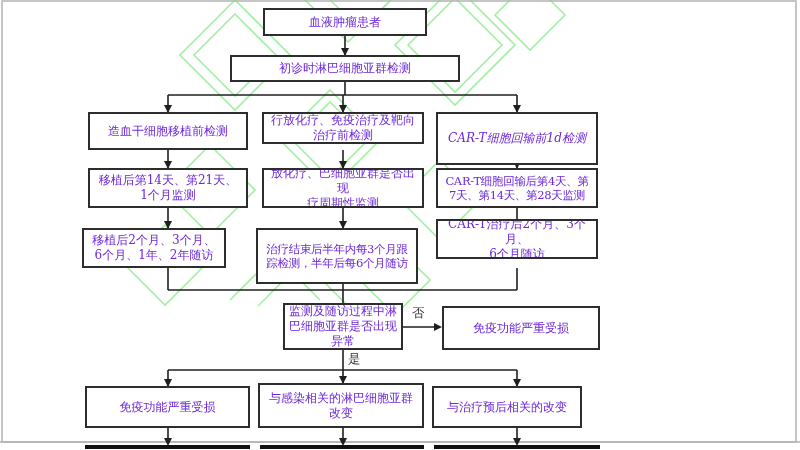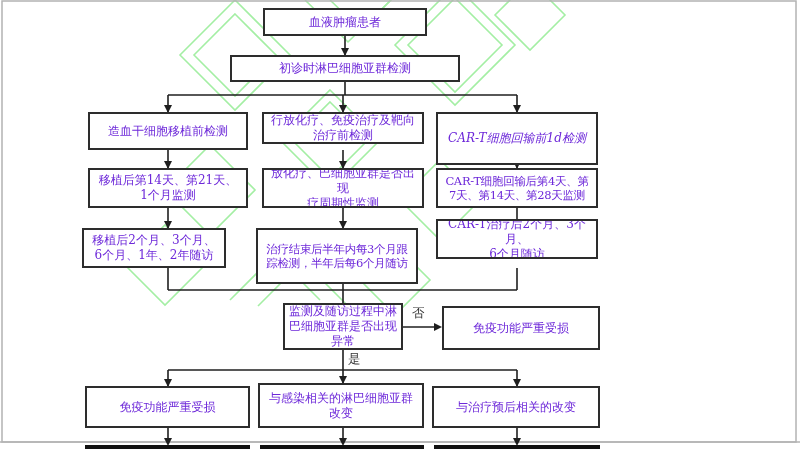--- a/index.html
+++ b/index.html
@@ -142,19 +142,19 @@
 巴细胞亚群是否出现
 异常</div>
 
   <div class="node" style="left:442px;top:306px;width:158px;height:44px;">免疫功能严重受损</div>
 
   <div class="node" style="left:85px;top:386px;width:165px;height:42px;">免疫功能严重受损</div>
 
   <div class="node" style="left:258px;top:383px;width:166px;height:45px;">与感染相关的淋巴细胞亚群
 改变</div>
 
-  <div class="node" style="left:432px;top:386px;width:168px;height:42px;">与治疗预后相关的改变</div>
+  <div class="node" style="left:432px;top:386px;width:150px;height:42px;">与治疗预后相关的改变</div>
 
   <div class="edge-label" style="left:412px;top:307px;">否</div>
 
   <div class="edge-label" style="left:348px;top:353px;">是</div>
 
 </div>
 
 </body></html>

